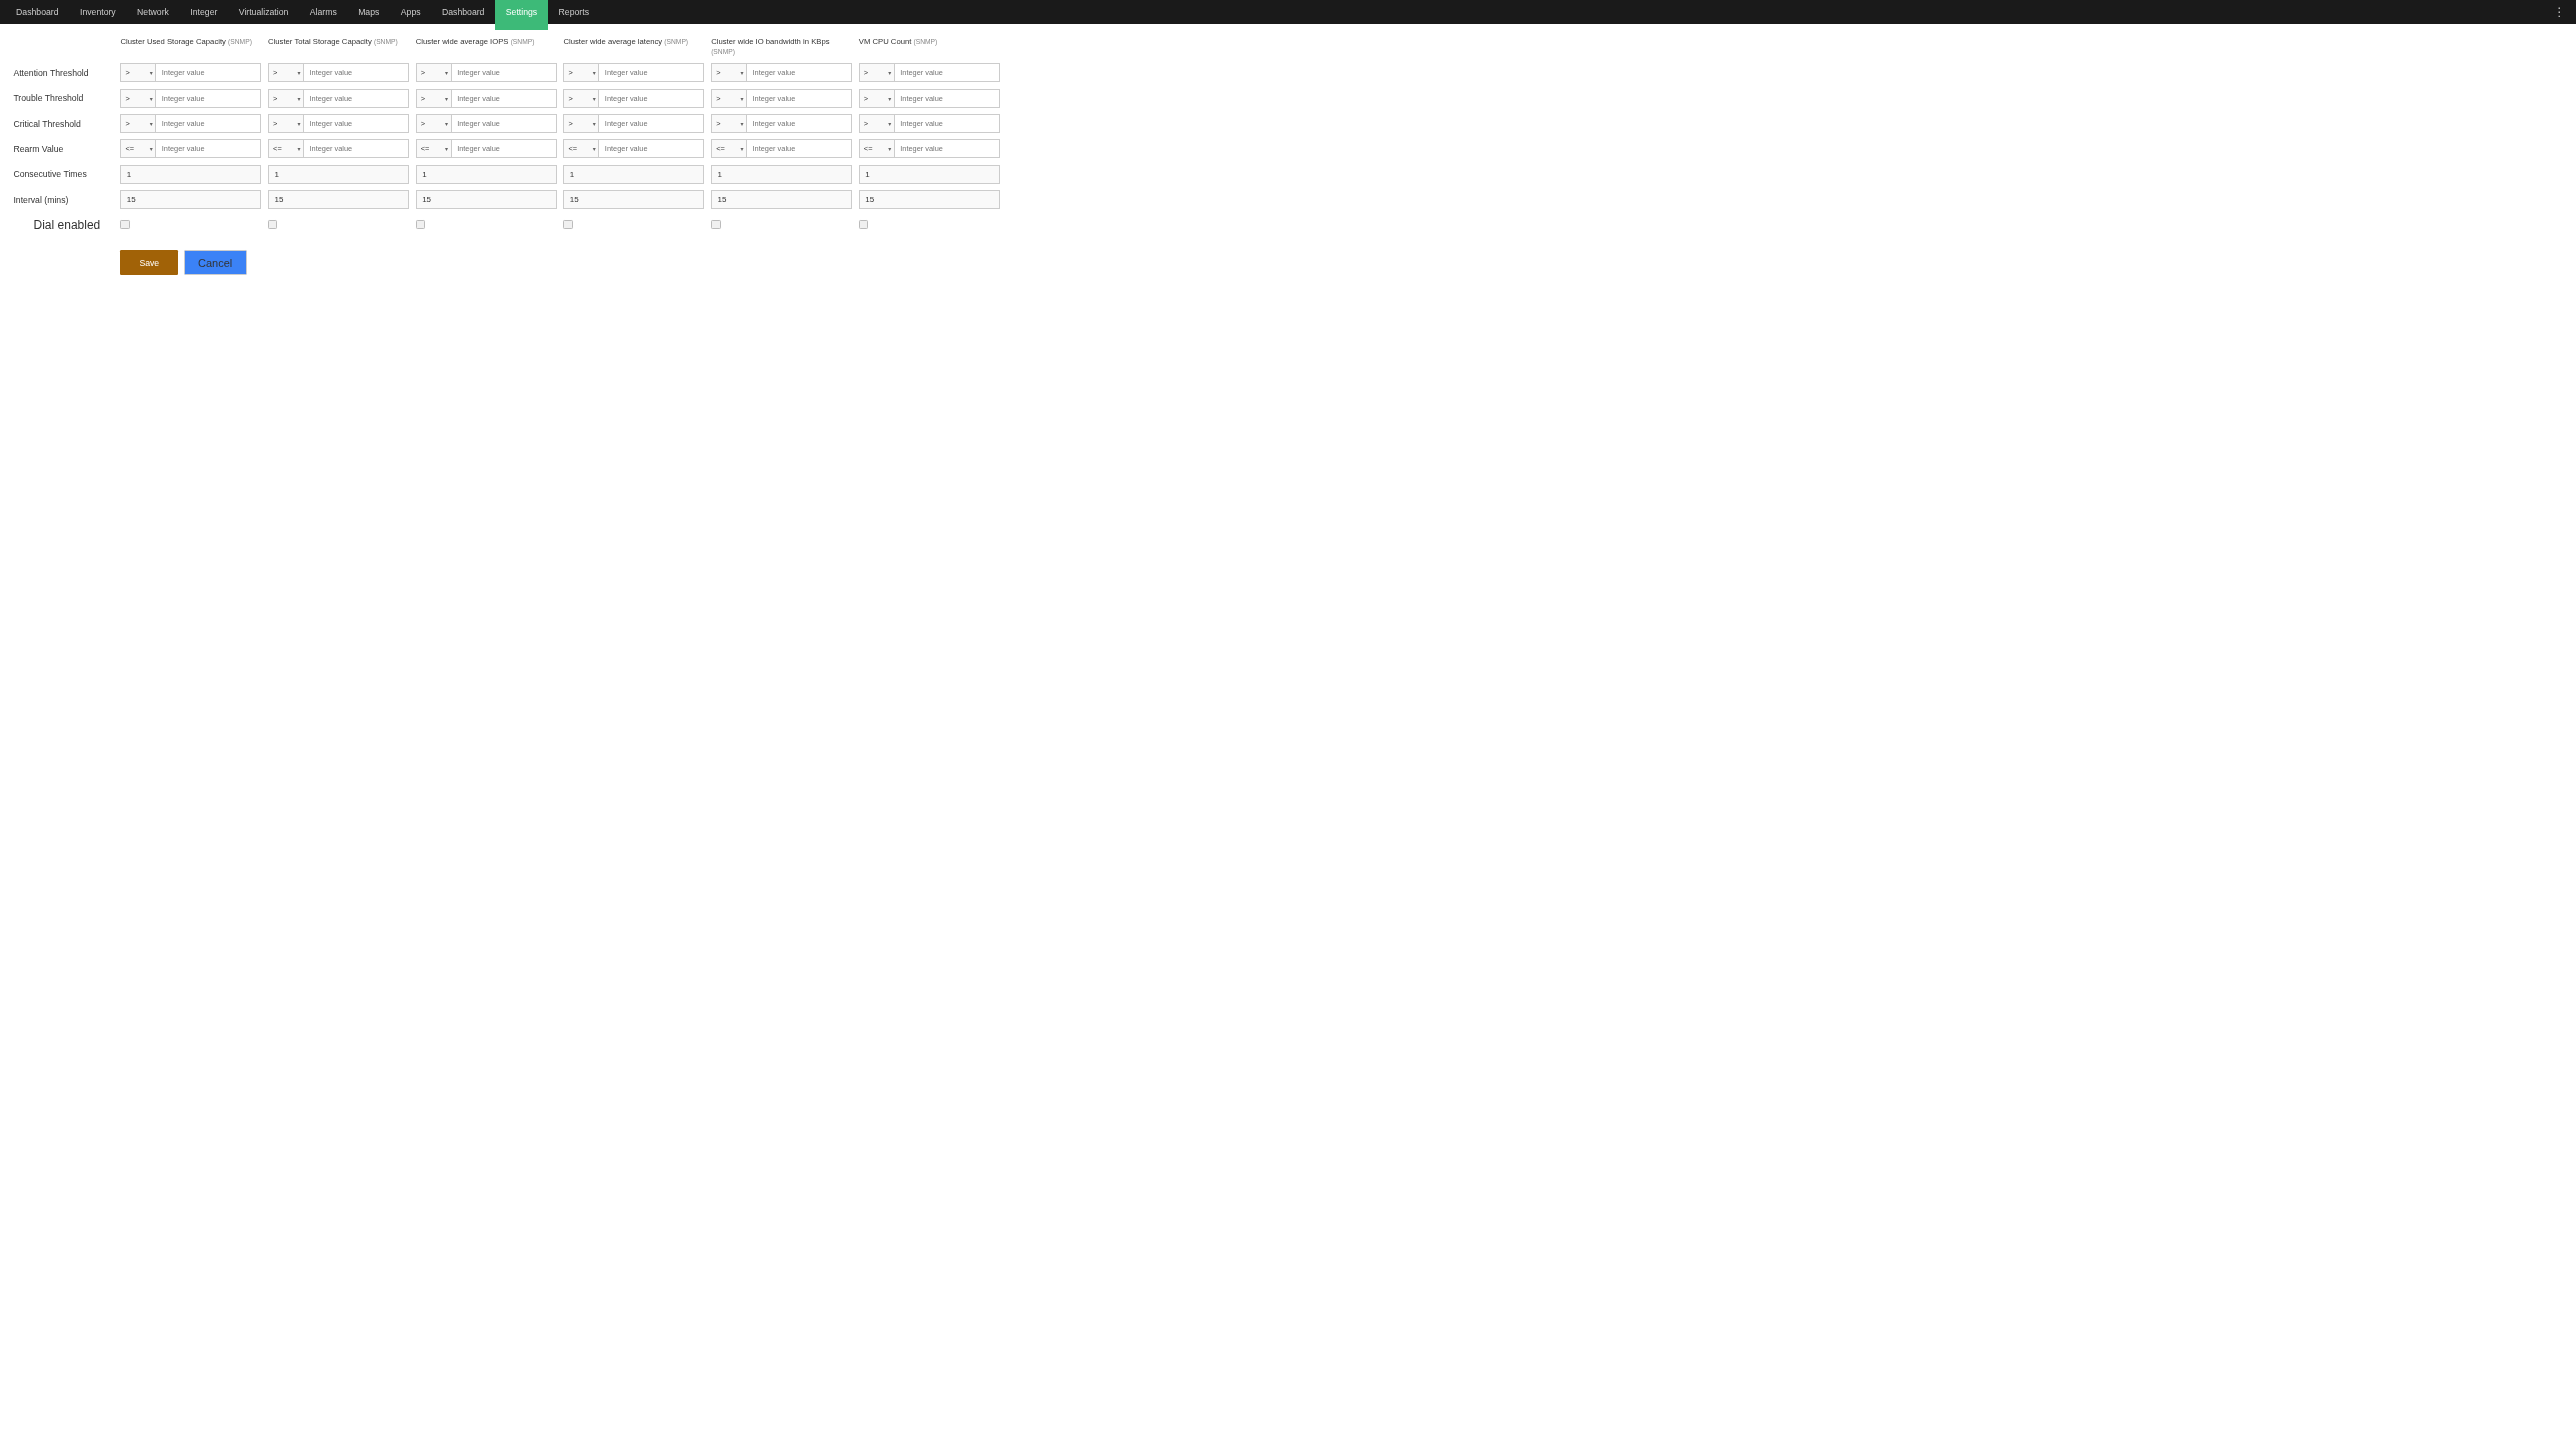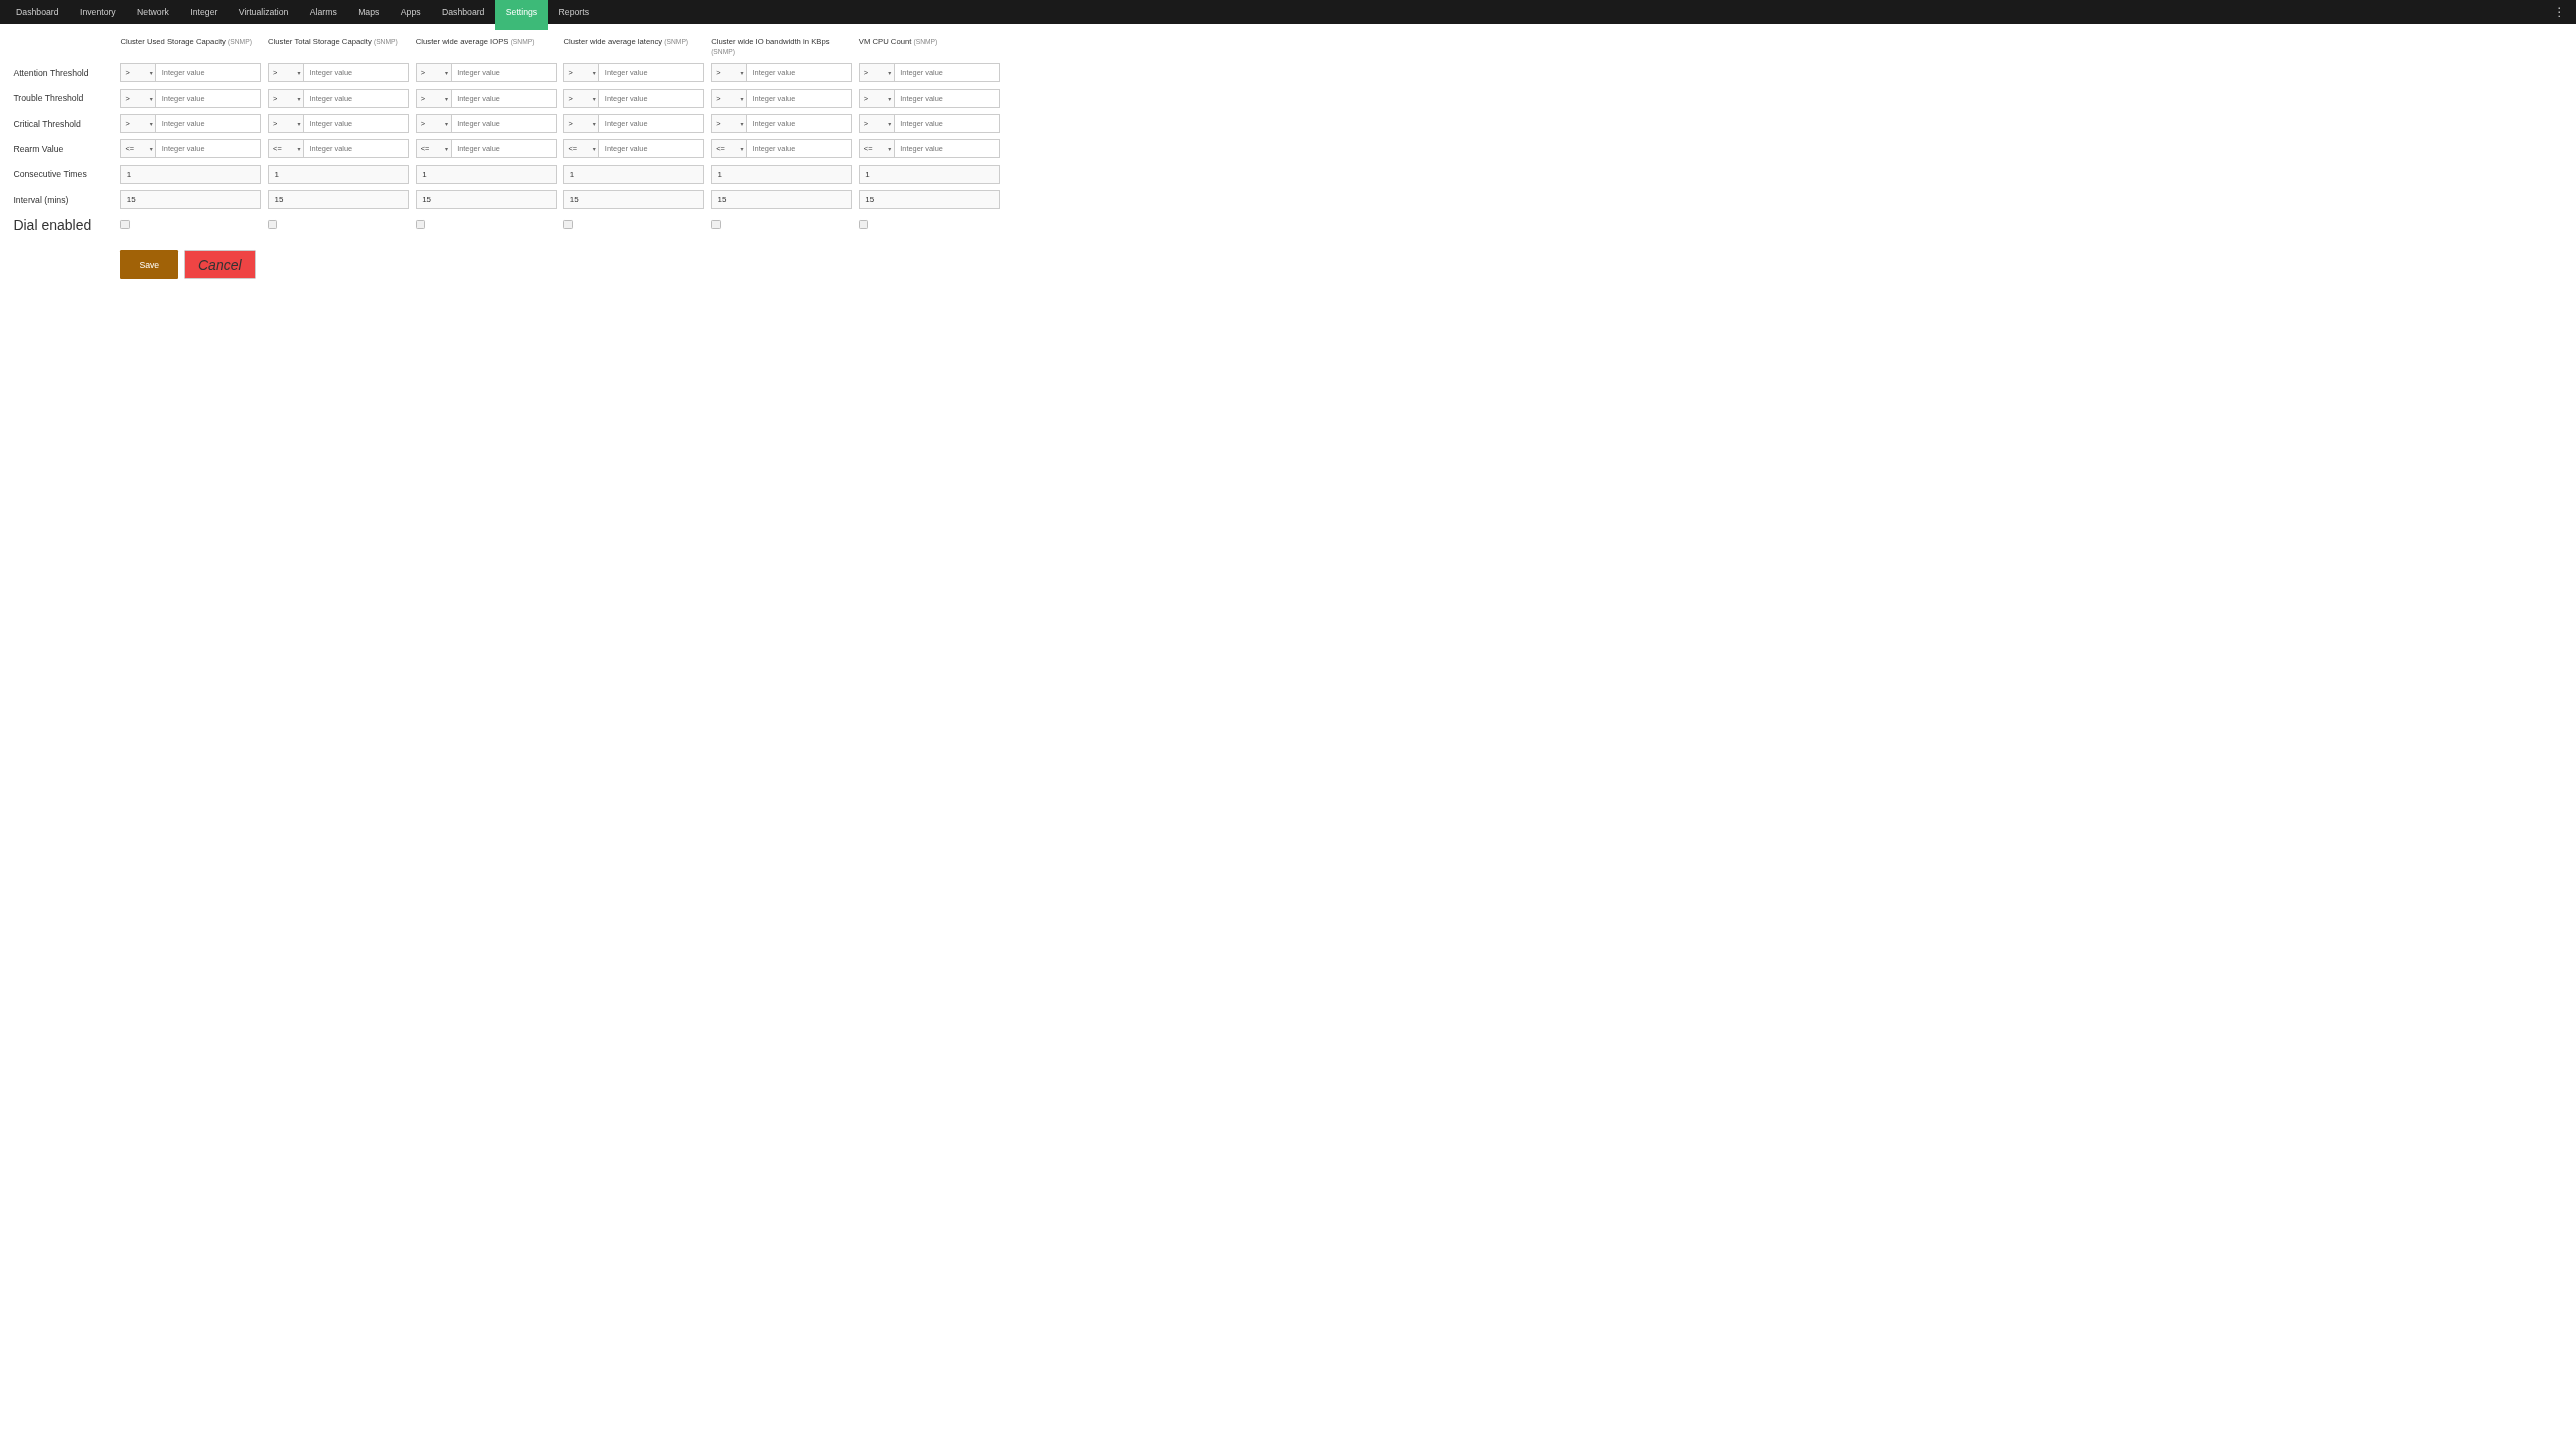--- a/index.html
+++ b/index.html
@@ -207,22 +207,23 @@
     
     .checkbox-row {
       display: flex;
       align-items: center;
       margin-bottom: 5.4px;
       min-height: 19px;
     }
 
     .checkbox-label {
       flex: 0 0 107px;
-      font-size: 14px;
-      color: #333;
+      font-size: 12px;
+      color: #333;
+      text-align: center;
     }
 
     .checkbox-cells {
       display: flex;
       gap: 6.7px;
     }
 
     .checkbox-cell {
       flex: 0 0 141px;
       display: flex;
@@ -253,28 +254,27 @@
       background: #a16207;
       color: #fff;
       border: none;
       padding: 5.4px 19px;
       font-size: 8.7px;
       cursor: pointer;
       border-radius: 1.3px;
     }
 
     .btn-cancel {
-      background: #ef4444;
+      background: #3b82f6;
       color: #333;
       border: 0.7px solid #ccc;
       padding: 5.4px 13.4px;
-      font-size: 14px;
+      font-size: 11px;
       cursor: pointer;
       border-radius: 1.3px;
-      font-style: italic;
     }
   </style>
 </head>
 <body>
 
 <nav class="nav-bar">
   <div class="nav-items">
     <div class="nav-item">Dashboard</div>
     <div class="nav-item">Inventory</div>
     <div class="nav-item">Network</div>

